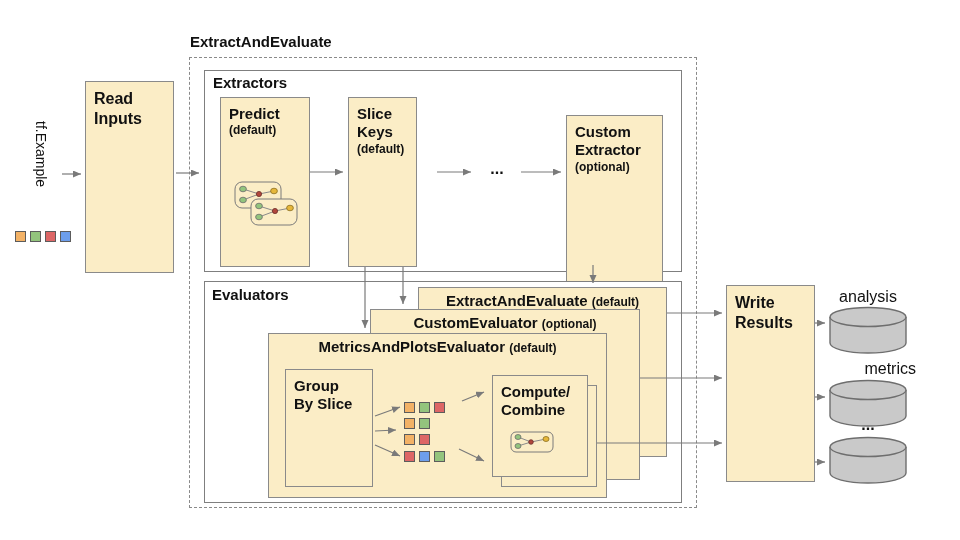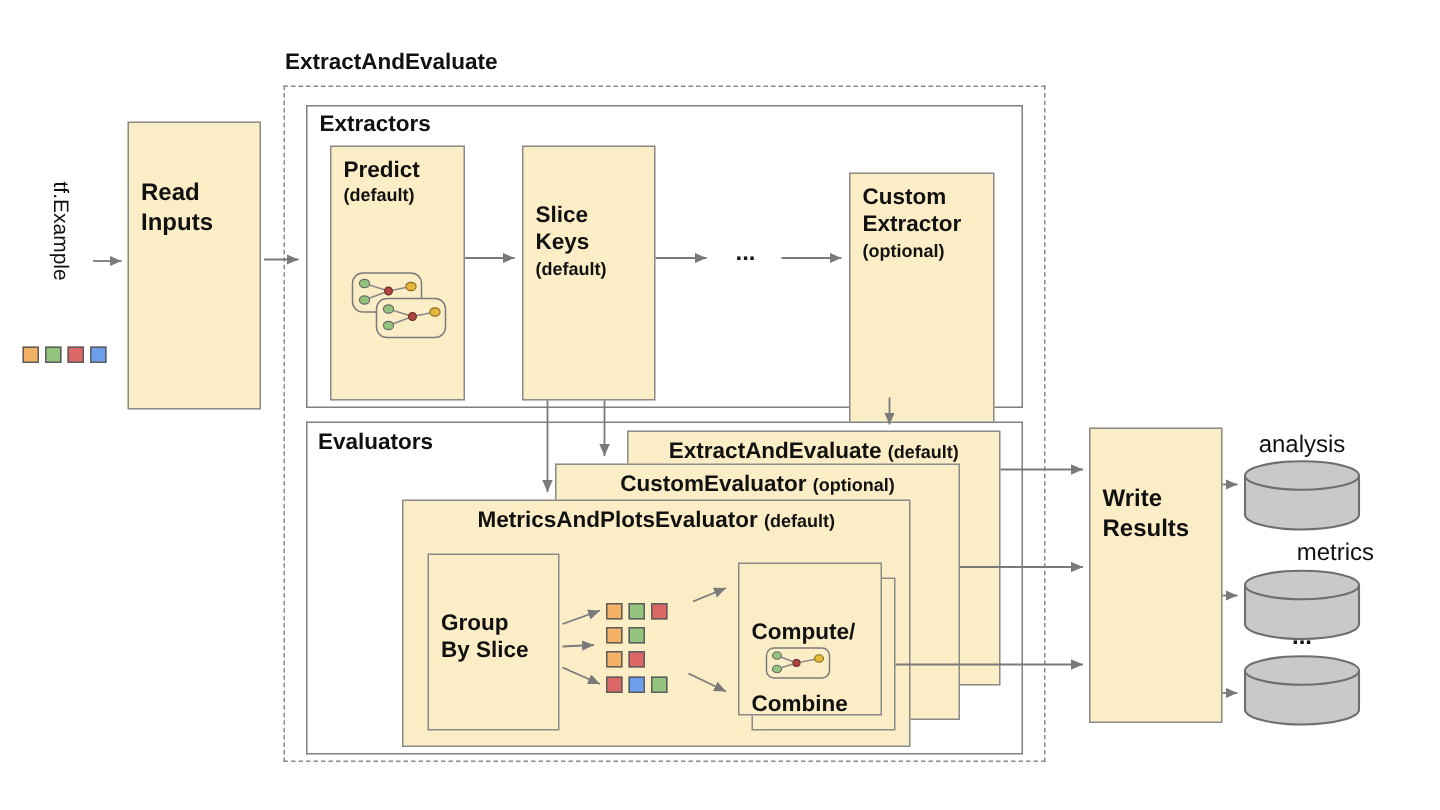--- a/index.html
+++ b/index.html
@@ -13,21 +13,21 @@
   
   .cbox{position:absolute;box-sizing:border-box;background:#fff;border:1.5px solid #7f7f7f;}
   .clabel{position:absolute;font-weight:bold;font-size:15px;}
   
   .dashed{position:absolute;box-sizing:border-box;border:1.5px dashed #8a8a8a;background:transparent;}
   .title{position:absolute;font-weight:bold;font-size:15px;}
   
   .ebox{position:absolute;box-sizing:border-box;background:#FBEDC6;border:1px solid #8a8a8a;
         text-align:center;font-weight:bold;font-size:15px;padding-top:4px;}
   .ebox .esub{font-size:12px;font-weight:bold;}
-  .twoline{display:block;margin-top:30px;}
+  .twoline{display:block;}
   .sqrow{position:absolute;display:flex;gap:4px;}
   .sq{width:11px;height:11px;border:1px solid #5c5c5c;box-sizing:border-box;display:inline-block;}
   .cyl-label{position:absolute;width:96px;text-align:center;font-size:16px;}
   .ellipsis{font-weight:bold;font-size:16px;}
   svg.overlay{position:absolute;left:0;top:0;z-index:50;pointer-events:none;}
   .vert{writing-mode:vertical-rl;font-size:14px;}
 </style>
 </head>
 <body>
 
@@ -67,21 +67,21 @@
       <line x1="25" y1="27" x2="41" y2="32" stroke="#8a8a8a"></line>
       <line x1="25" y1="38" x2="41" y2="32" stroke="#8a8a8a"></line>
       <line x1="41" y1="32" x2="56" y2="29" stroke="#8a8a8a"></line>
       <ellipse cx="25" cy="27" rx="3.4" ry="2.8" fill="#93C47D" stroke="#6b6b6b" stroke-width="0.8"></ellipse>
       <ellipse cx="25" cy="38" rx="3.4" ry="2.8" fill="#93C47D" stroke="#6b6b6b" stroke-width="0.8"></ellipse>
       <circle cx="41" cy="32" r="2.6" fill="#B1463C" stroke="#6b2f2a" stroke-width="0.8"></circle>
       <ellipse cx="56" cy="29" rx="3.4" ry="2.8" fill="#E6B73B" stroke="#8a6d1e" stroke-width="0.8"></ellipse>
     </svg>
   </div>
 
-  <div class="pbox" style="left:348px;top:97px;width:89px;height:170px;">
+  <div class="pbox" style="left:348px;top:97px;width:69px;height:170px;">
     <span class="twoline" style="width:45px;">Slice Keys</span>
     <span class="sub">(default)</span>
   </div>
 
   <div class="abs ellipsis" style="left:480px;top:160px;width:34px;text-align:center;">...</div>
 
   <div class="pbox" style="left:566px;top:115px;width:97px;height:168px;">
     <span>Custom Extractor</span>
     <span class="sub">(optional)</span>
   </div>

